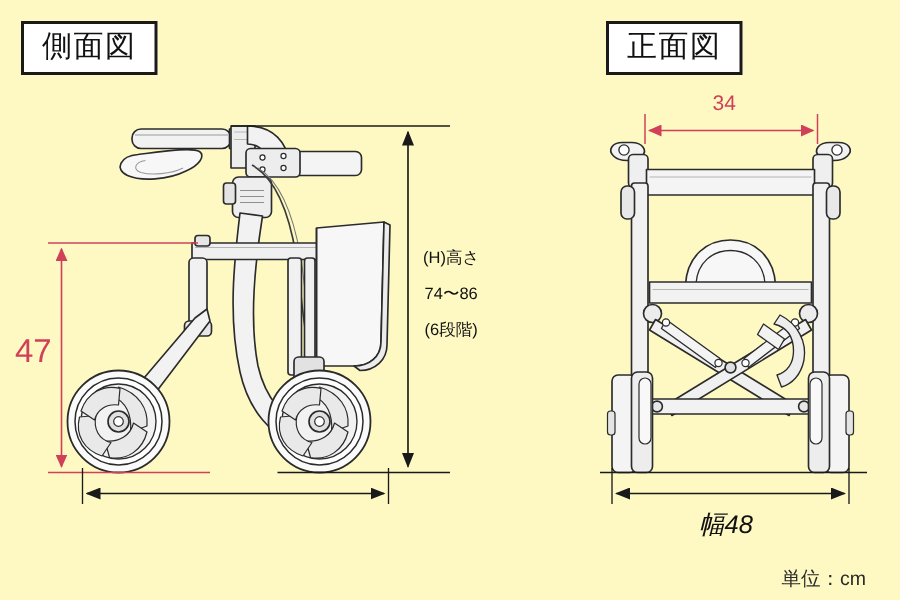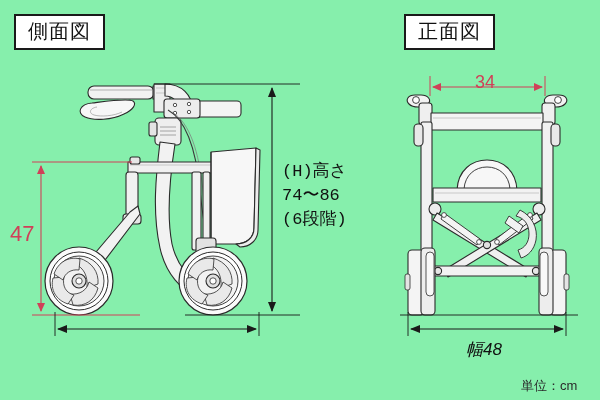--- a/index.html
+++ b/index.html
@@ -7,21 +7,21 @@
     padding: 0;
     background: #ffffff;
   }
   body {
     font-family: "Liberation Sans", "DejaVu Sans", sans-serif;
   }
   #canvas {
     position: relative;
     width: 600px;
     height: 400px;
-    background: #86efac;
+    background: #fef9c3;
     overflow: hidden;
   }
   .label-box {
     position: absolute;
     border: 2px solid #1a1a1a;
     background: #ffffff;
     font-size: 20px;
     line-height: 1;
     color: #111111;
     padding: 5px 12px 7px 12px;
@@ -35,46 +35,44 @@
   .dim-text {
     position: absolute;
     color: #111111;
     white-space: nowrap;
   }
   .dim-text.red { color: #d04058; }
 
   #height-dim-text {
     left: 282px;
     top: 160px;
-    font-size: 17px;
+    font-size: 11px;
     line-height: 24px;
-    text-align: left;
-    font-family: Liberation Mono, monospace;
+    text-align: center;
   }
   #depth-dim-text {
     left: 124px;
     top: 338px;
     font-size: 17px;
   }
   #width-dim-text {
     left: 466px;
     top: 338px;
     font-size: 17px;
     font-style: italic;
   }
   #height47-dim-text {
     left: 10px;
     top: 221px;
     font-size: 22px;
   }
   #width34-dim-text {
     left: 475px;
     top: 60px;
-    font-size: 18px;
-    margin-top: 12px;
+    font-size: 14px;
   }
   #unit-text {
     left: 521px;
     top: 377px;
     font-size: 13px;
     color: #2a2a2a;
   }
   svg.draw {
     position: absolute;
     left: 0;

